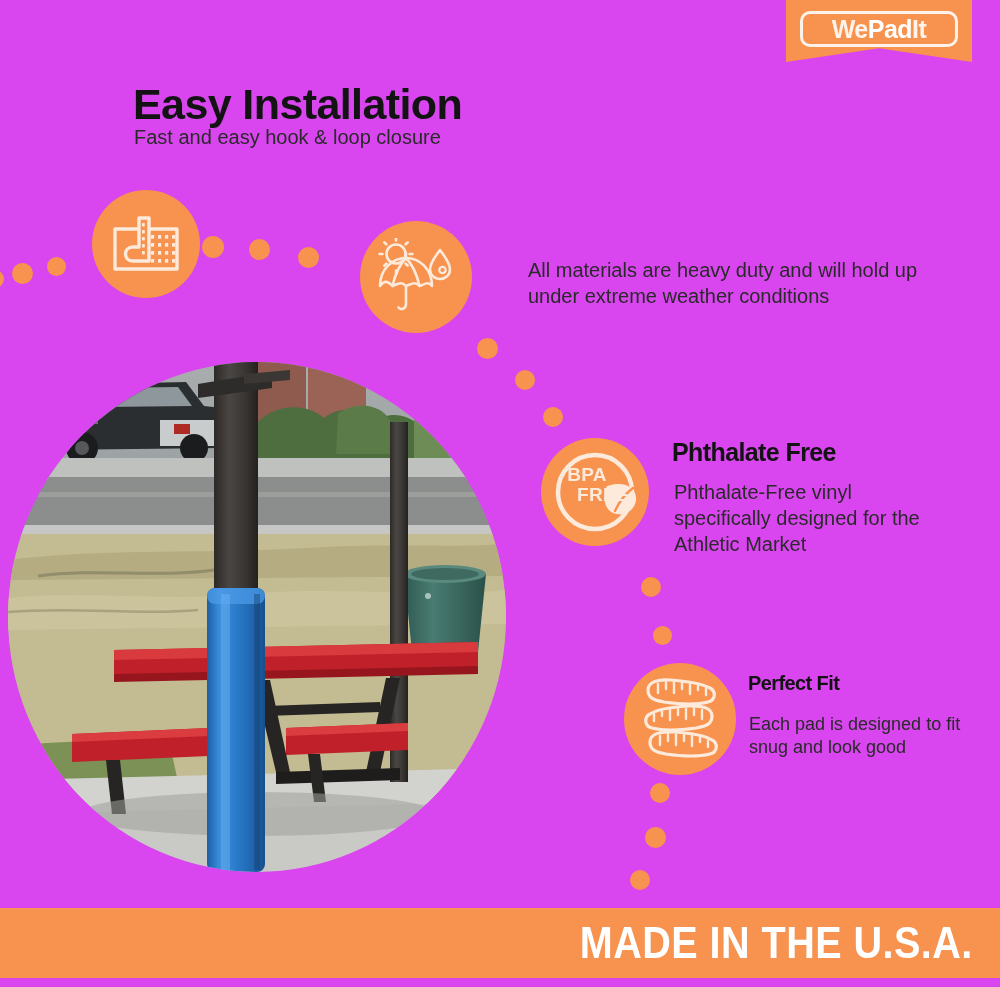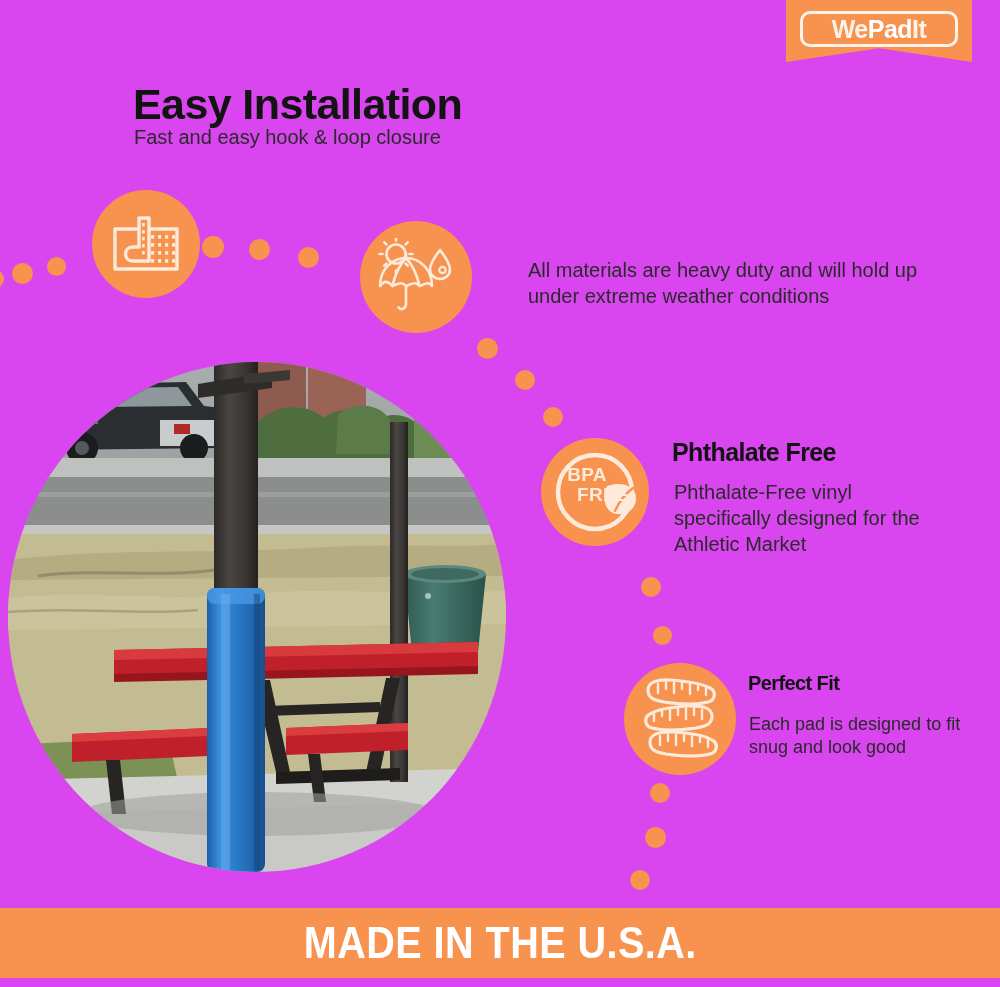--- a/index.html
+++ b/index.html
@@ -120,21 +120,21 @@
   
   #banner {
     position: absolute;
     left: 0;
     top: 908px;
     width: 1000px;
     height: 70px;
     background: #F7924F;
     display: flex;
     align-items: center;
-    justify-content: center;
+    justify-content: flex-end;
   }
   #banner-text {
     color: #ffffff;
     font-family: "Liberation Sans Narrow", "Liberation Sans", sans-serif;
     font-weight: 700;
     font-size: 45px;
     letter-spacing: 0.5px;
     transform: scaleX(0.88);
     white-space: nowrap;
   }

